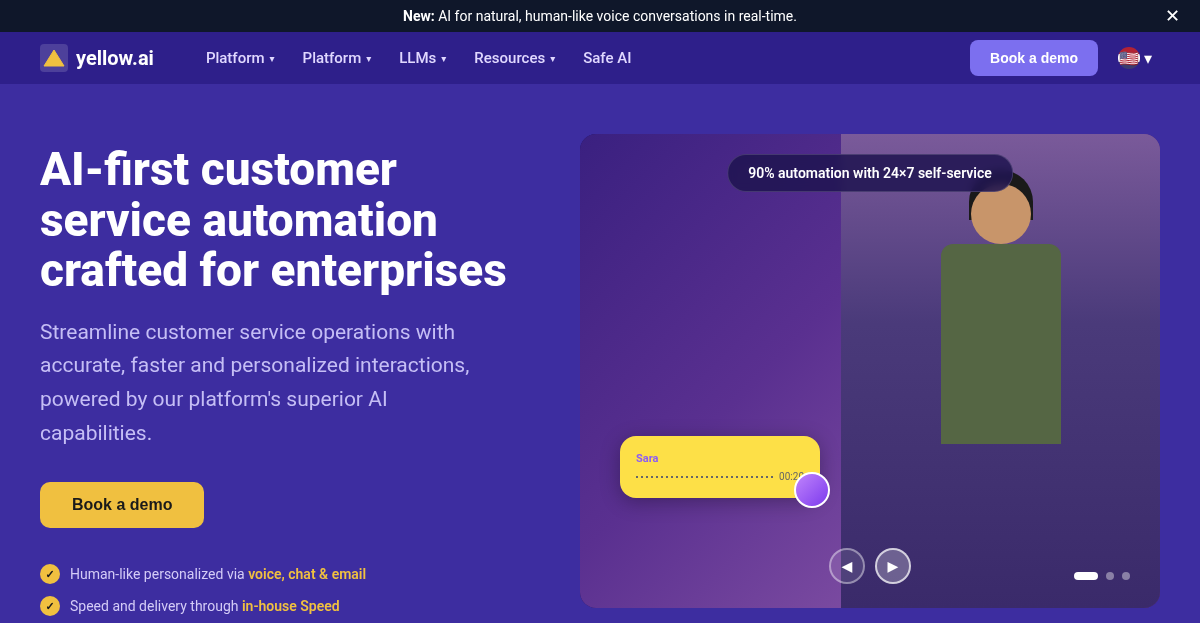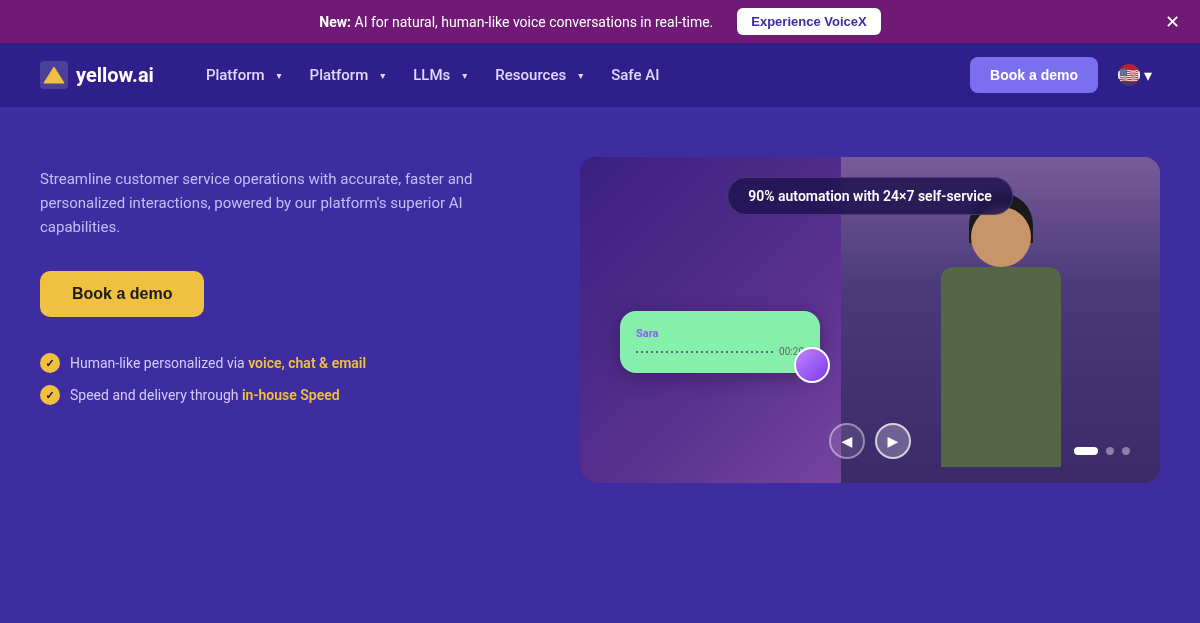--- a/index.html
+++ b/index.html
@@ -8,21 +8,21 @@
       background: #3d2da0;
       color: #fff;
       width: 1200px;
       height: 623px;
       overflow: hidden;
       position: relative;
     }
 
     
     .announcement-bar {
-      background: #701a75;
+      background: #0f172a;
       display: flex;
       align-items: center;
       justify-content: center;
       padding: 8px 4px;
       gap: 24px;
       position: relative;
     }
     .announcement-text {
       font-size: 14px;
       color: #fff;
@@ -49,21 +49,21 @@
       cursor: pointer;
       line-height: 1;
     }
 
     
     header {
       background: #2e1f8a;
       display: flex;
       align-items: center;
       padding: 0 40px;
-      height: 64px;
+      height: 52px;
       gap: 40px;
     }
     .logo {
       display: flex;
       align-items: center;
       gap: 8px;
       text-decoration: none;
       color: #fff;
       font-size: 20px;
       font-weight: 700;
@@ -75,21 +75,21 @@
     }
     nav {
       display: flex;
       align-items: center;
       gap: 4px;
       flex: 1;
     }
     .nav-item {
       display: flex;
       align-items: center;
-      gap: 12px;
+      gap: 5px;
       padding: 8px 12px;
       color: #e0d8ff;
       font-size: 15px;
       font-weight: 500;
       cursor: pointer;
       border-radius: 6px;
       text-decoration: none;
     }
     .nav-item .chevron {
       font-size: 10px;
@@ -147,21 +147,21 @@
     }
     .hero-title {
       font-size: 46px;
       font-weight: 800;
       line-height: 1.1;
       color: #fff;
       margin-bottom: 20px;
       max-width: 520px;
     }
     .hero-subtitle {
-      font-size: 15px;
+      font-size: 21px;
       color: #c5bef5;
       line-height: 1.6;
       max-width: 440px;
       margin-bottom: 32px;
     }
     .book-demo-hero {
       background: #f0c040;
       color: #1a1a1a;
       border: none;
       border-radius: 10px;
@@ -202,21 +202,21 @@
       font-weight: 600;
       text-decoration: none;
     }
 
     
     .right-col {
       flex: 1;
       position: relative;
       border-radius: 16px;
       overflow: hidden;
-      height: 326px;
+      height: 474px;
       background: #1a1060;
     }
 
     
     .hero-image-bg {
       position: absolute;
       inset: 0;
       background: linear-gradient(135deg, #3a2080 0%, #5a3090 40%, #7a4aa0 70%, #6a3888 100%);
     }
 
@@ -235,21 +235,21 @@
       font-weight: 600;
       white-space: nowrap;
       border: 1px solid rgba(255,255,255,0.15);
     }
 
     
     .chat-bubble {
       position: absolute;
       left: 40px;
       bottom: 110px;
-      background: #86efac;
+      background: #fde047;
       border-radius: 16px;
       padding: 16px;
       width: 200px;
       box-shadow: 0 4px 20px rgba(0,0,0,0.3);
     }
     .chat-name {
       font-size: 11px;
       font-weight: 700;
       color: #8b5cf6;
       margin-bottom: 6px;
@@ -379,21 +379,20 @@
     }
   </style>
 </head>
 <body>
 
 <div class="announcement-bar">
   <p class="announcement-text">
     <strong>New:</strong>
     <span> AI for natural, human-like voice conversations in real-time.</span>
   </p>
-  <button class="experience-btn">Experience VoiceX</button>
   <button class="close-btn">✕</button>
 </div>
 
 <header>
   <a class="logo" href="#">
     <svg class="logo-icon" viewBox="0 0 28 28" fill="none">
       <rect width="28" height="28" rx="4" fill="#fff" opacity="0.15"></rect>
       <polygon points="4,22 14,6 24,22" fill="#f0c040" stroke="#f0c040" stroke-width="1"></polygon>
     </svg>
     <span>yellow.ai</span>
@@ -426,20 +425,21 @@
     <div class="lang-selector">
       <span class="flag">🇺🇸</span>
       <span class="chevron">▾</span>
     </div>
   </div>
 </header>
 
 <div class="main-content">
 
   <div class="left-col">
+    <h1 class="hero-title">AI-first customer service automation crafted for enterprises</h1>
     <p class="hero-subtitle">Streamline customer service operations with accurate, faster and personalized interactions, powered by our platform's superior AI capabilities.</p>
     <button class="book-demo-hero">Book a demo</button>
 
     <div class="feature-list">
       <div class="feature-item">
         <div class="check-icon">✓</div>
         <span>
           <span>Human-like personalized via </span>
           <a href="#" class="feature-highlight">voice, chat &amp; email</a>
         </span>

